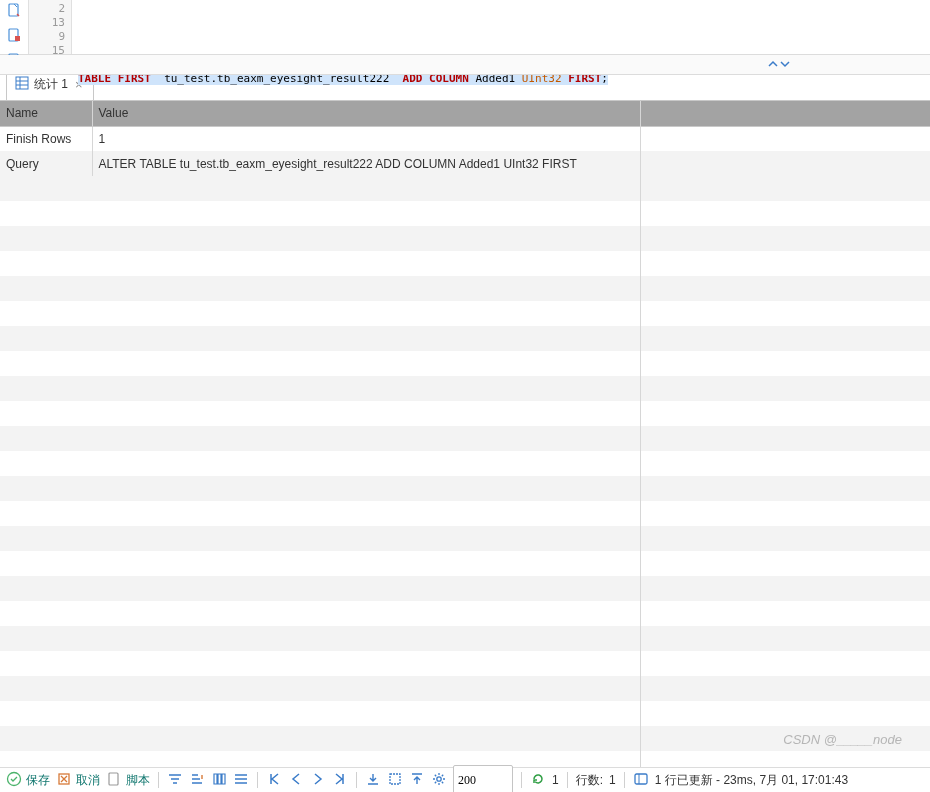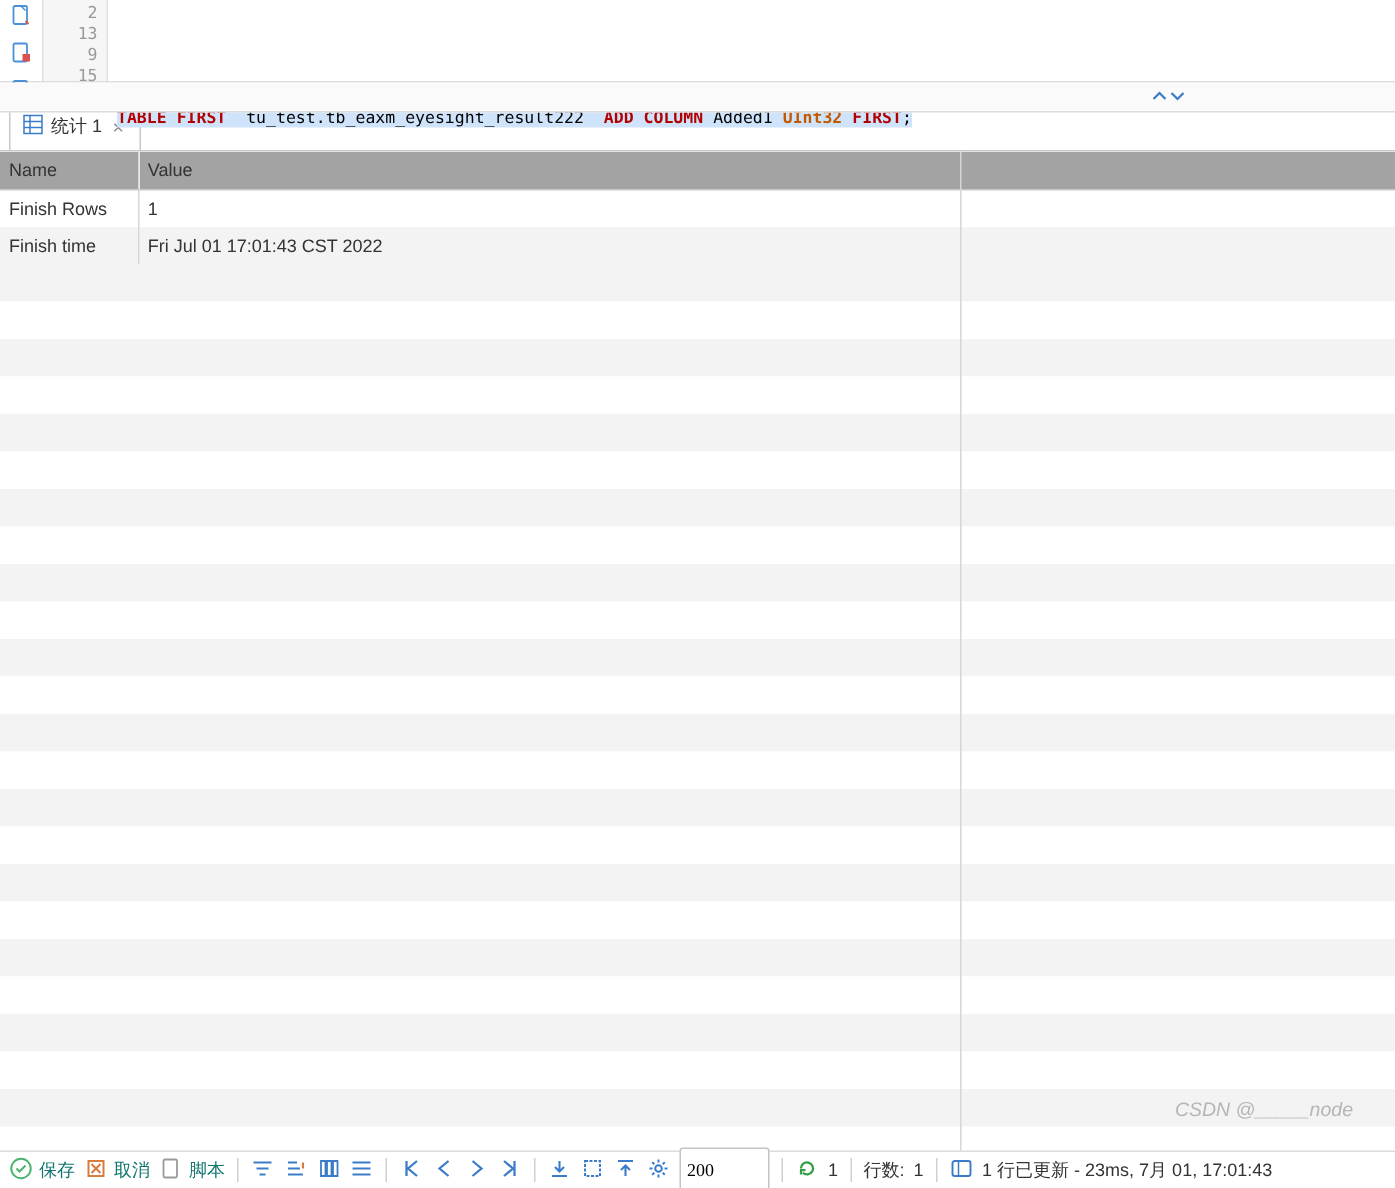--- a/index.html
+++ b/index.html
@@ -24,21 +24,21 @@
     font-family: Menlo, Consolas, monospace; font-size: 11px; color: #9a9a9a; line-height: 14px;
   }
   .code {
     flex: 1; padding: 2px 6px 0 6px;
     font-family: Menlo, Consolas, monospace; font-size: 11px; line-height: 14px;
     white-space: pre; position: relative;
   }
   .code .ln { height: 14px; display: block; }
   .code .hl { background: #cfe4fb; display: inline; }
   .kw { color: #b30000; font-weight: bold; }
-  .tp { color: #c45a00; font-weight: bold; margin-top: 36px; }
+  .tp { color: #c45a00; font-weight: normal; margin-top: 36px; }
   .id { color: #000; }
 
   
   .drag-row { height: 20px; border-bottom: 1px solid #dcdcdc; position: relative; background: #fafafa; }
   .drag-handles { position: absolute; right: 140px; top: 3px; display: flex; gap: 2px; }
   .drag-handles span { width: 10px; height: 10px; display: inline-block; }
 
   
   .tab-bar {
     height: 26px; border-bottom: 1px solid #c8c8c8; display: flex; align-items: flex-end; padding-left: 6px;
@@ -164,22 +164,22 @@
           <th class="col-name">Name</th>
           <th class="col-value">Value</th>
         </tr>
       </thead>
       <tbody>
         <tr>
           <td class="col-name">Finish Rows</td>
           <td>1</td>
         </tr>
         <tr>
-          <td class="col-name">Finish time</td>
-          <td>Fri Jul 01 17:01:43 CST 2022</td>
+          <td class="col-name">Query</td>
+          <td>ALTER TABLE  tu_test.tb_eaxm_eyesight_result222  ADD COLUMN Added1 UInt32 FIRST</td>
         </tr>
       </tbody>
     </table>
     <div class="stripes">
       <div></div>
         <div></div>
         <div></div>
         <div></div>
         <div></div>
         <div></div>

